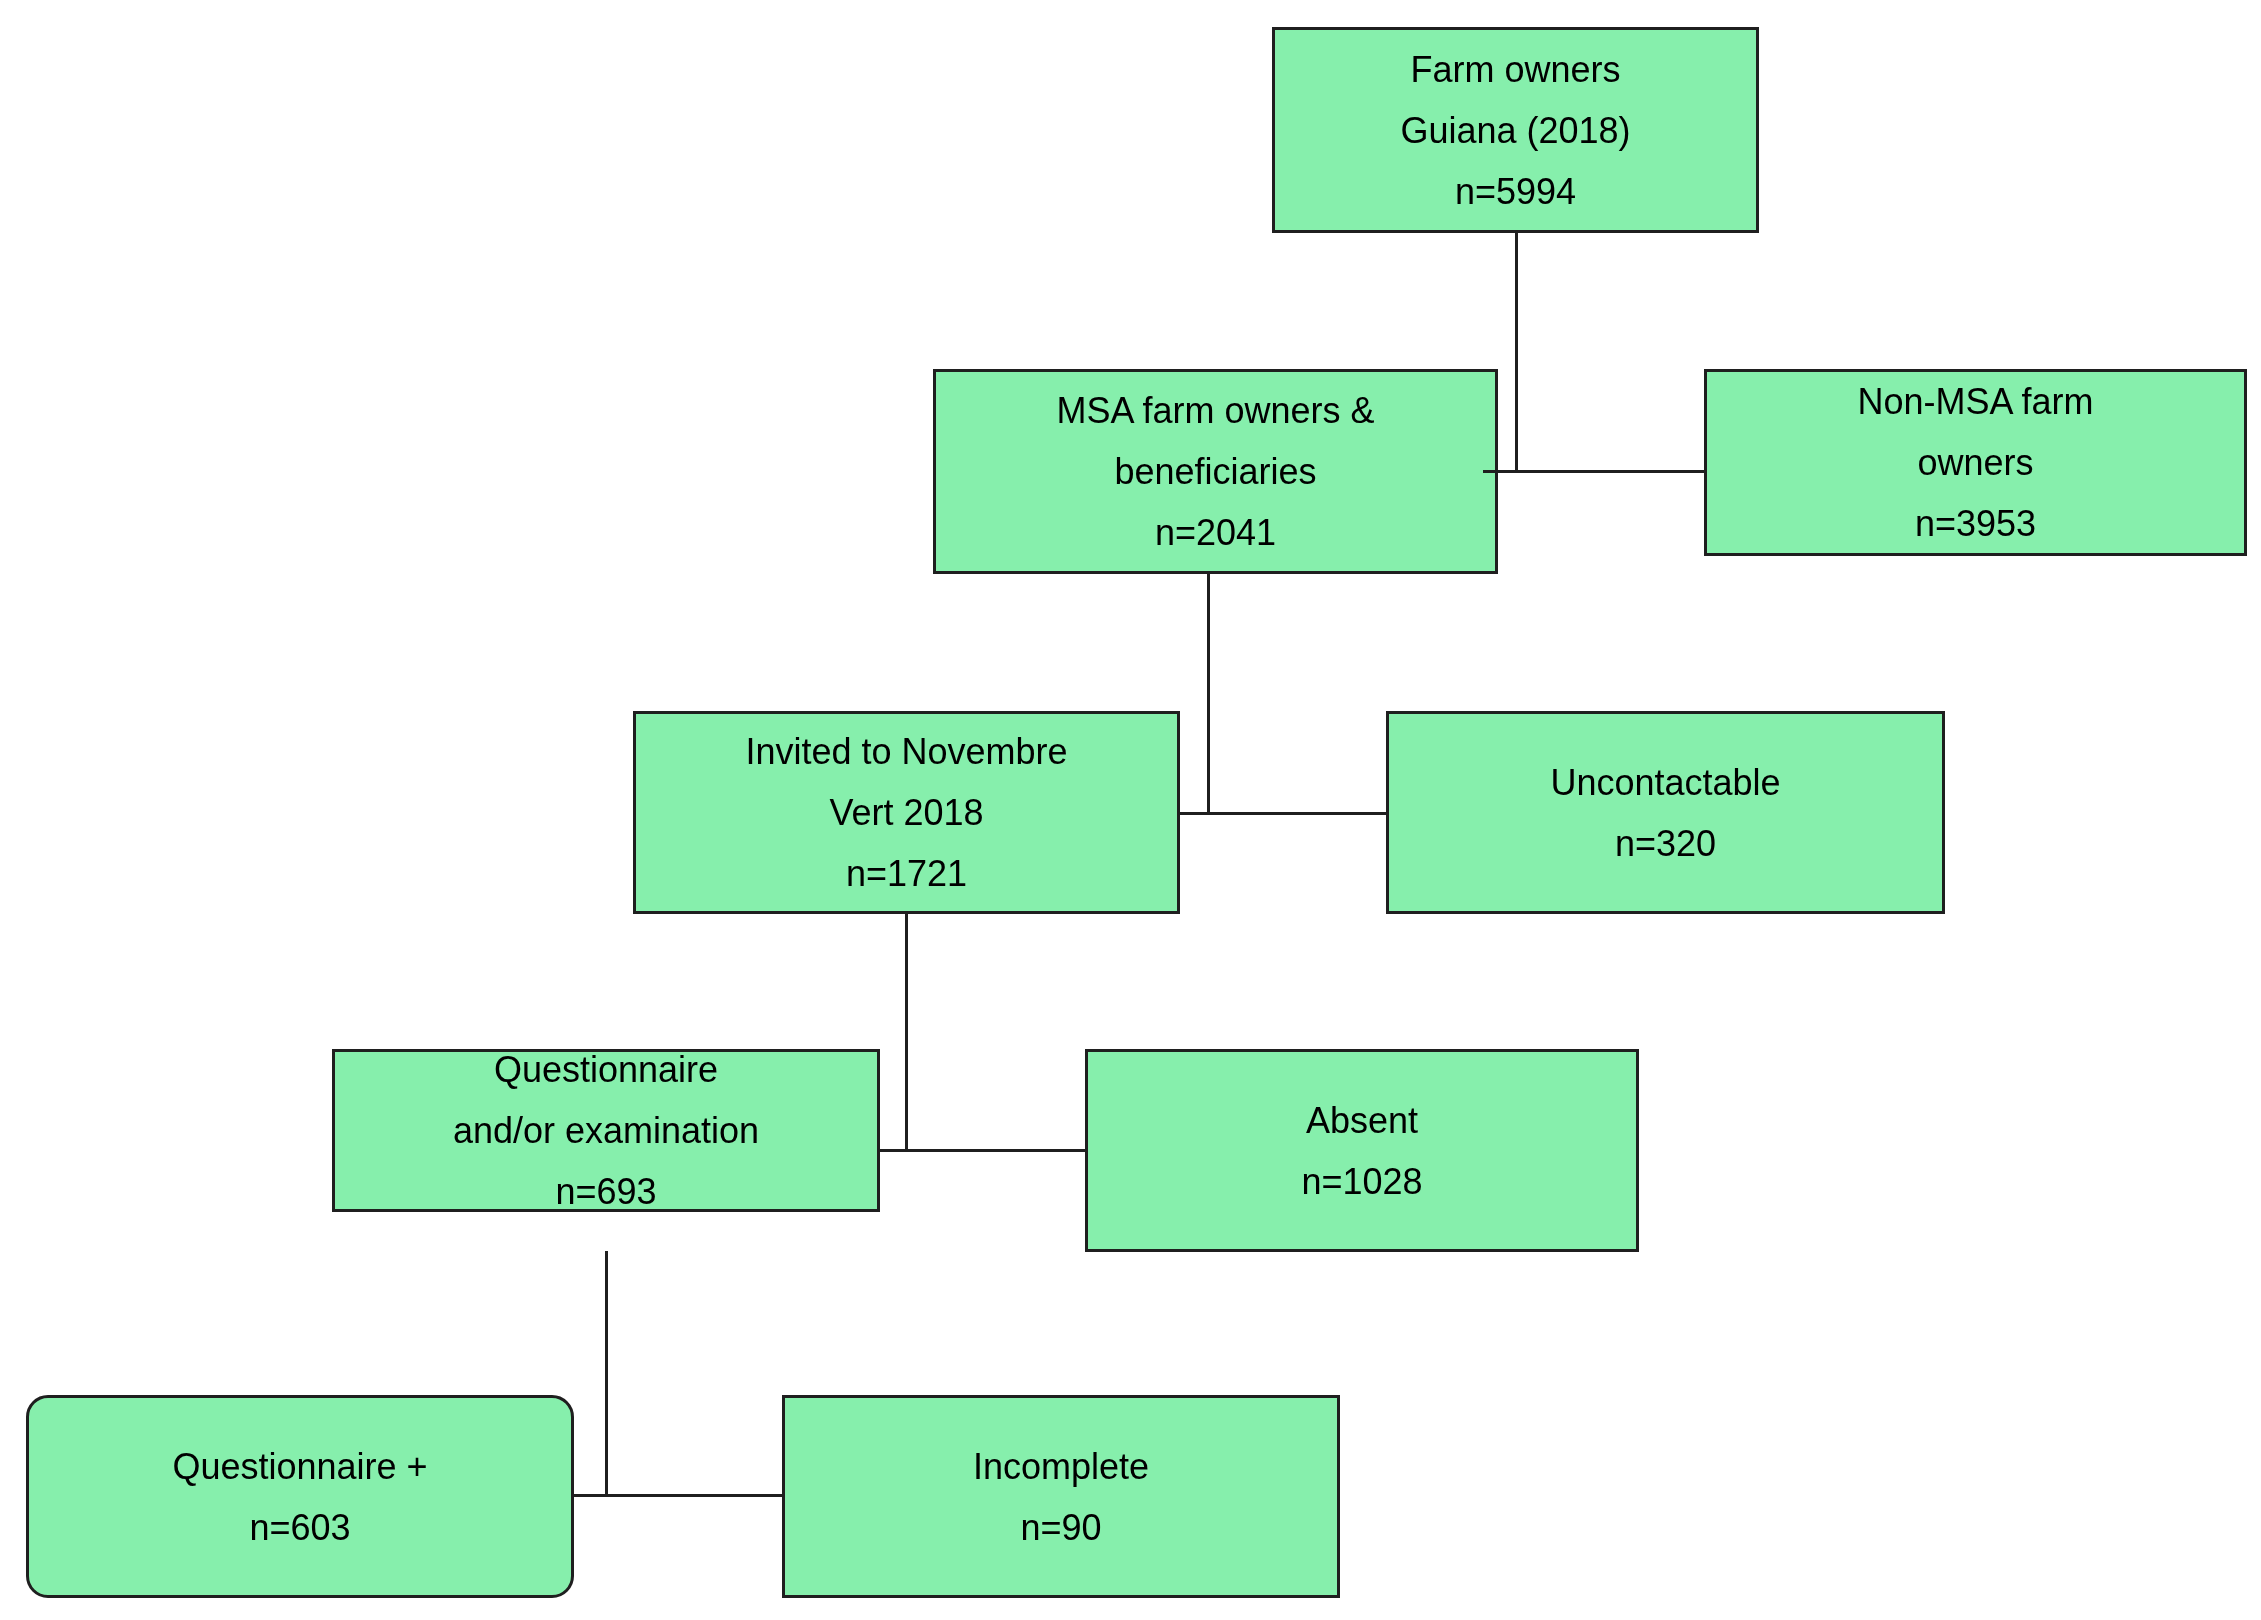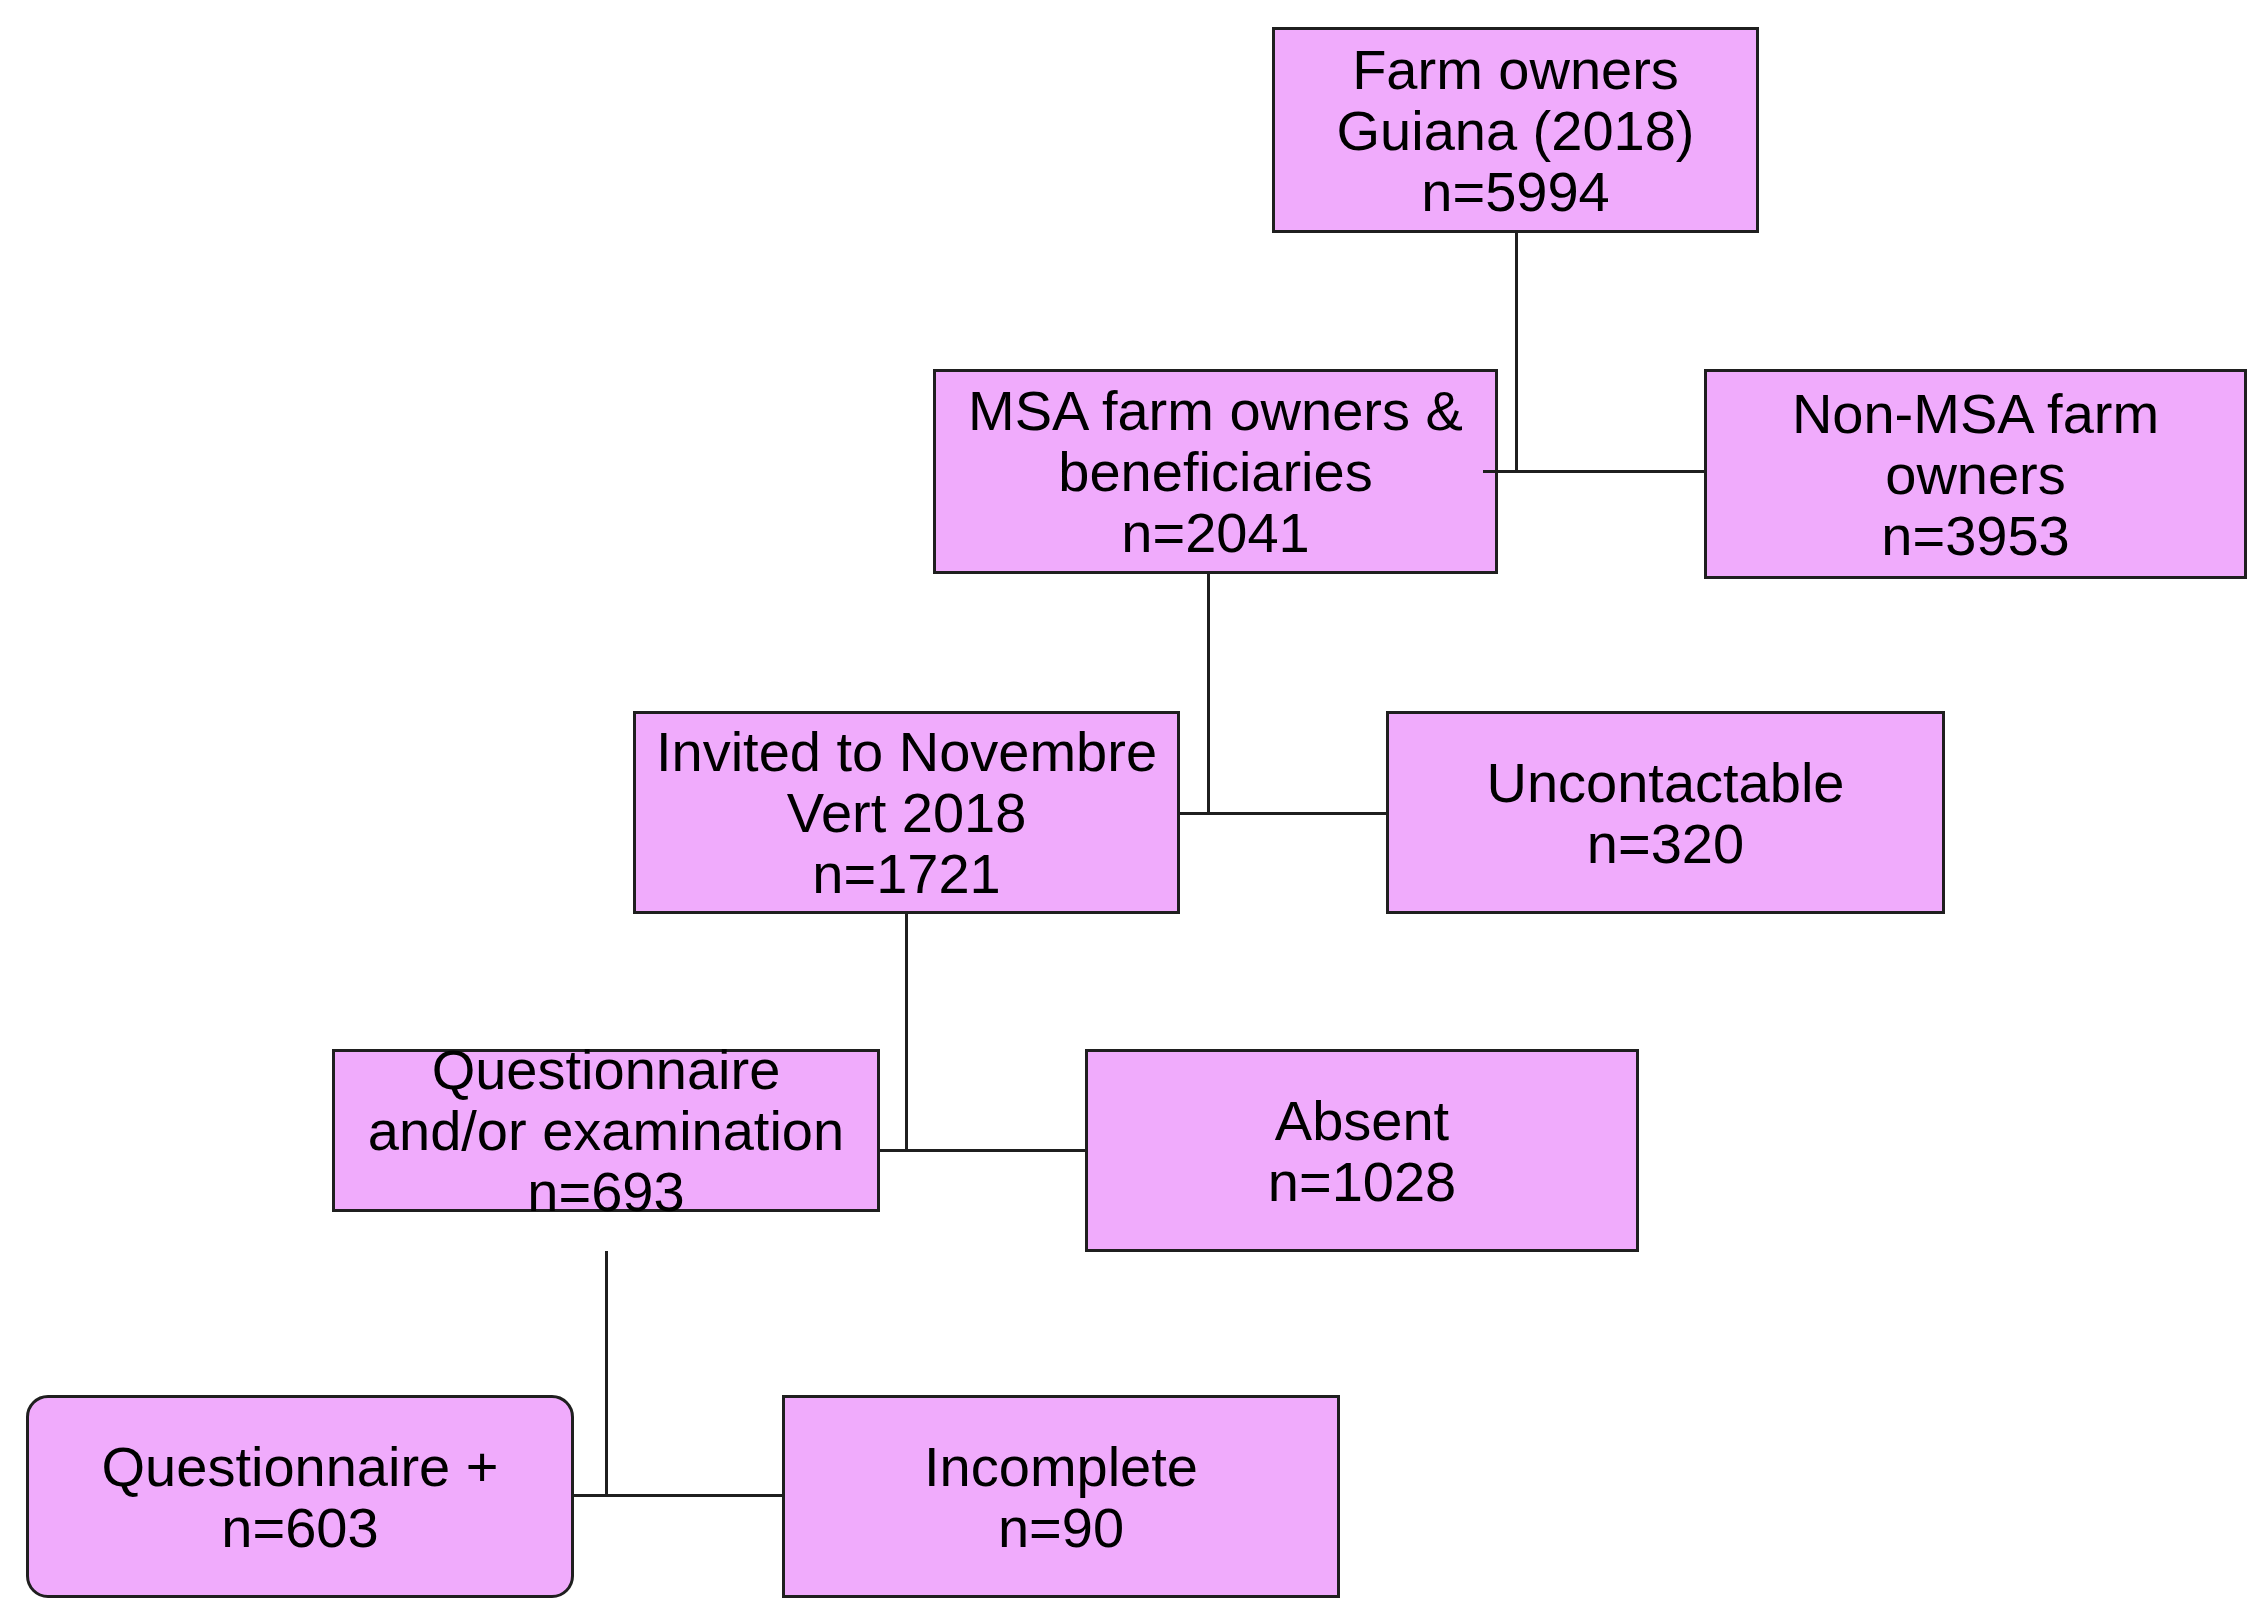--- a/index.html
+++ b/index.html
@@ -12,27 +12,27 @@
     width: 2261px;
     height: 1621px;
     background: #ffffff;
     font-family: "Liberation Sans", "DejaVu Sans", sans-serif;
     color: #000000;
   }
   .node {
     position: absolute;
     box-sizing: border-box;
     border: 3.6px solid #1f1f1f;
-    background: #f0abfc;
+    background: #86efac;
     display: flex;
     flex-direction: column;
     align-items: center;
     justify-content: center;
     text-align: center;
-    font-size: 56px;
+    font-size: 36px;
     line-height: 61px;
     white-space: nowrap;
   }
   .node span { display: block; }
   .vline, .hline {
     position: absolute;
     background: #1f1f1f;
   }
   .vline { width: 3px; }
   .hline { height: 3px; }
@@ -46,21 +46,21 @@
     <span>Farm owners</span>
       <span>Guiana (2018)</span>
       <span>n=5994</span>
   </div>
 
   <div class="node" style="left:933px; top:369px; width:565px; height:205px;">
     <span>MSA farm owners &amp;</span>
       <span>beneficiaries</span>
       <span>n=2041</span>
   </div>
-  <div class="node" style="left:1704px; top:369px; width:543px; height:210px;">
+  <div class="node" style="left:1704px; top:369px; width:543px; height:187px;">
     <span>Non-MSA farm</span>
       <span>owners</span>
       <span>n=3953</span>
   </div>
 
   <div class="node" style="left:633px; top:711px; width:547px; height:203px;">
     <span>Invited to Novembre</span>
       <span>Vert 2018</span>
       <span>n=1721</span>
   </div>

